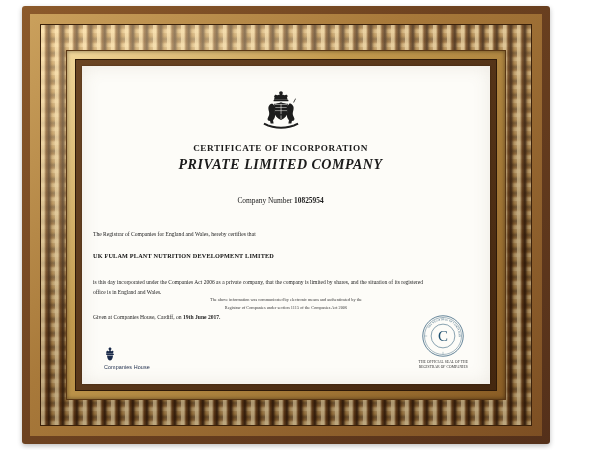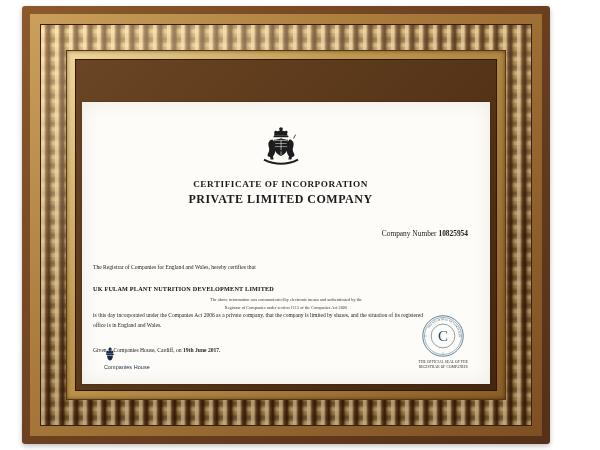--- a/index.html
+++ b/index.html
@@ -105,21 +105,20 @@
     position: absolute;
     left: 60px;
     top: 60px;
     right: 60px;
     bottom: 60px;
     background: #fdfcf8;
     box-shadow: inset 0 0 18px rgba(120,100,70,0.12), 0 0 2px rgba(0,0,0,0.3);
     box-sizing: border-box;
     padding: 14px 22px 10px 11px;
     overflow: hidden;
-    margin-top: 36px;
   }
 
   
   .crest-wrap {
     width: 100%;
     display: flex;
     justify-content: center;
     margin-top: 10px;
     margin-bottom: 10px;
   }
@@ -133,24 +132,24 @@
   .cert-title {
     text-align: center;
     font-family: "Liberation Serif", serif;
     font-size: 9.2px;
     letter-spacing: 0.55px;
     color: #1b1b1b;
     line-height: 1.45;
     font-weight: bold;
   }
   .cert-title .l2 { font-size: 8.4px; letter-spacing: 0.5px; }
-  .cert-title .l3 { font-size: 12px; letter-spacing: 0.5px; }
+  .cert-title .l3 { font-size: 14px; letter-spacing: 0.5px; font-style: italic; }
 
   .company-number {
-    text-align: right;
+    text-align: center;
     margin-top: 20px;
     font-size: 7.4px;
     color: #1b1b1b;
   }
   .company-number b { font-weight: bold; }
 
   .body-block {
     margin-top: 24px;
     font-size: 5.6px;
     color: #222;

